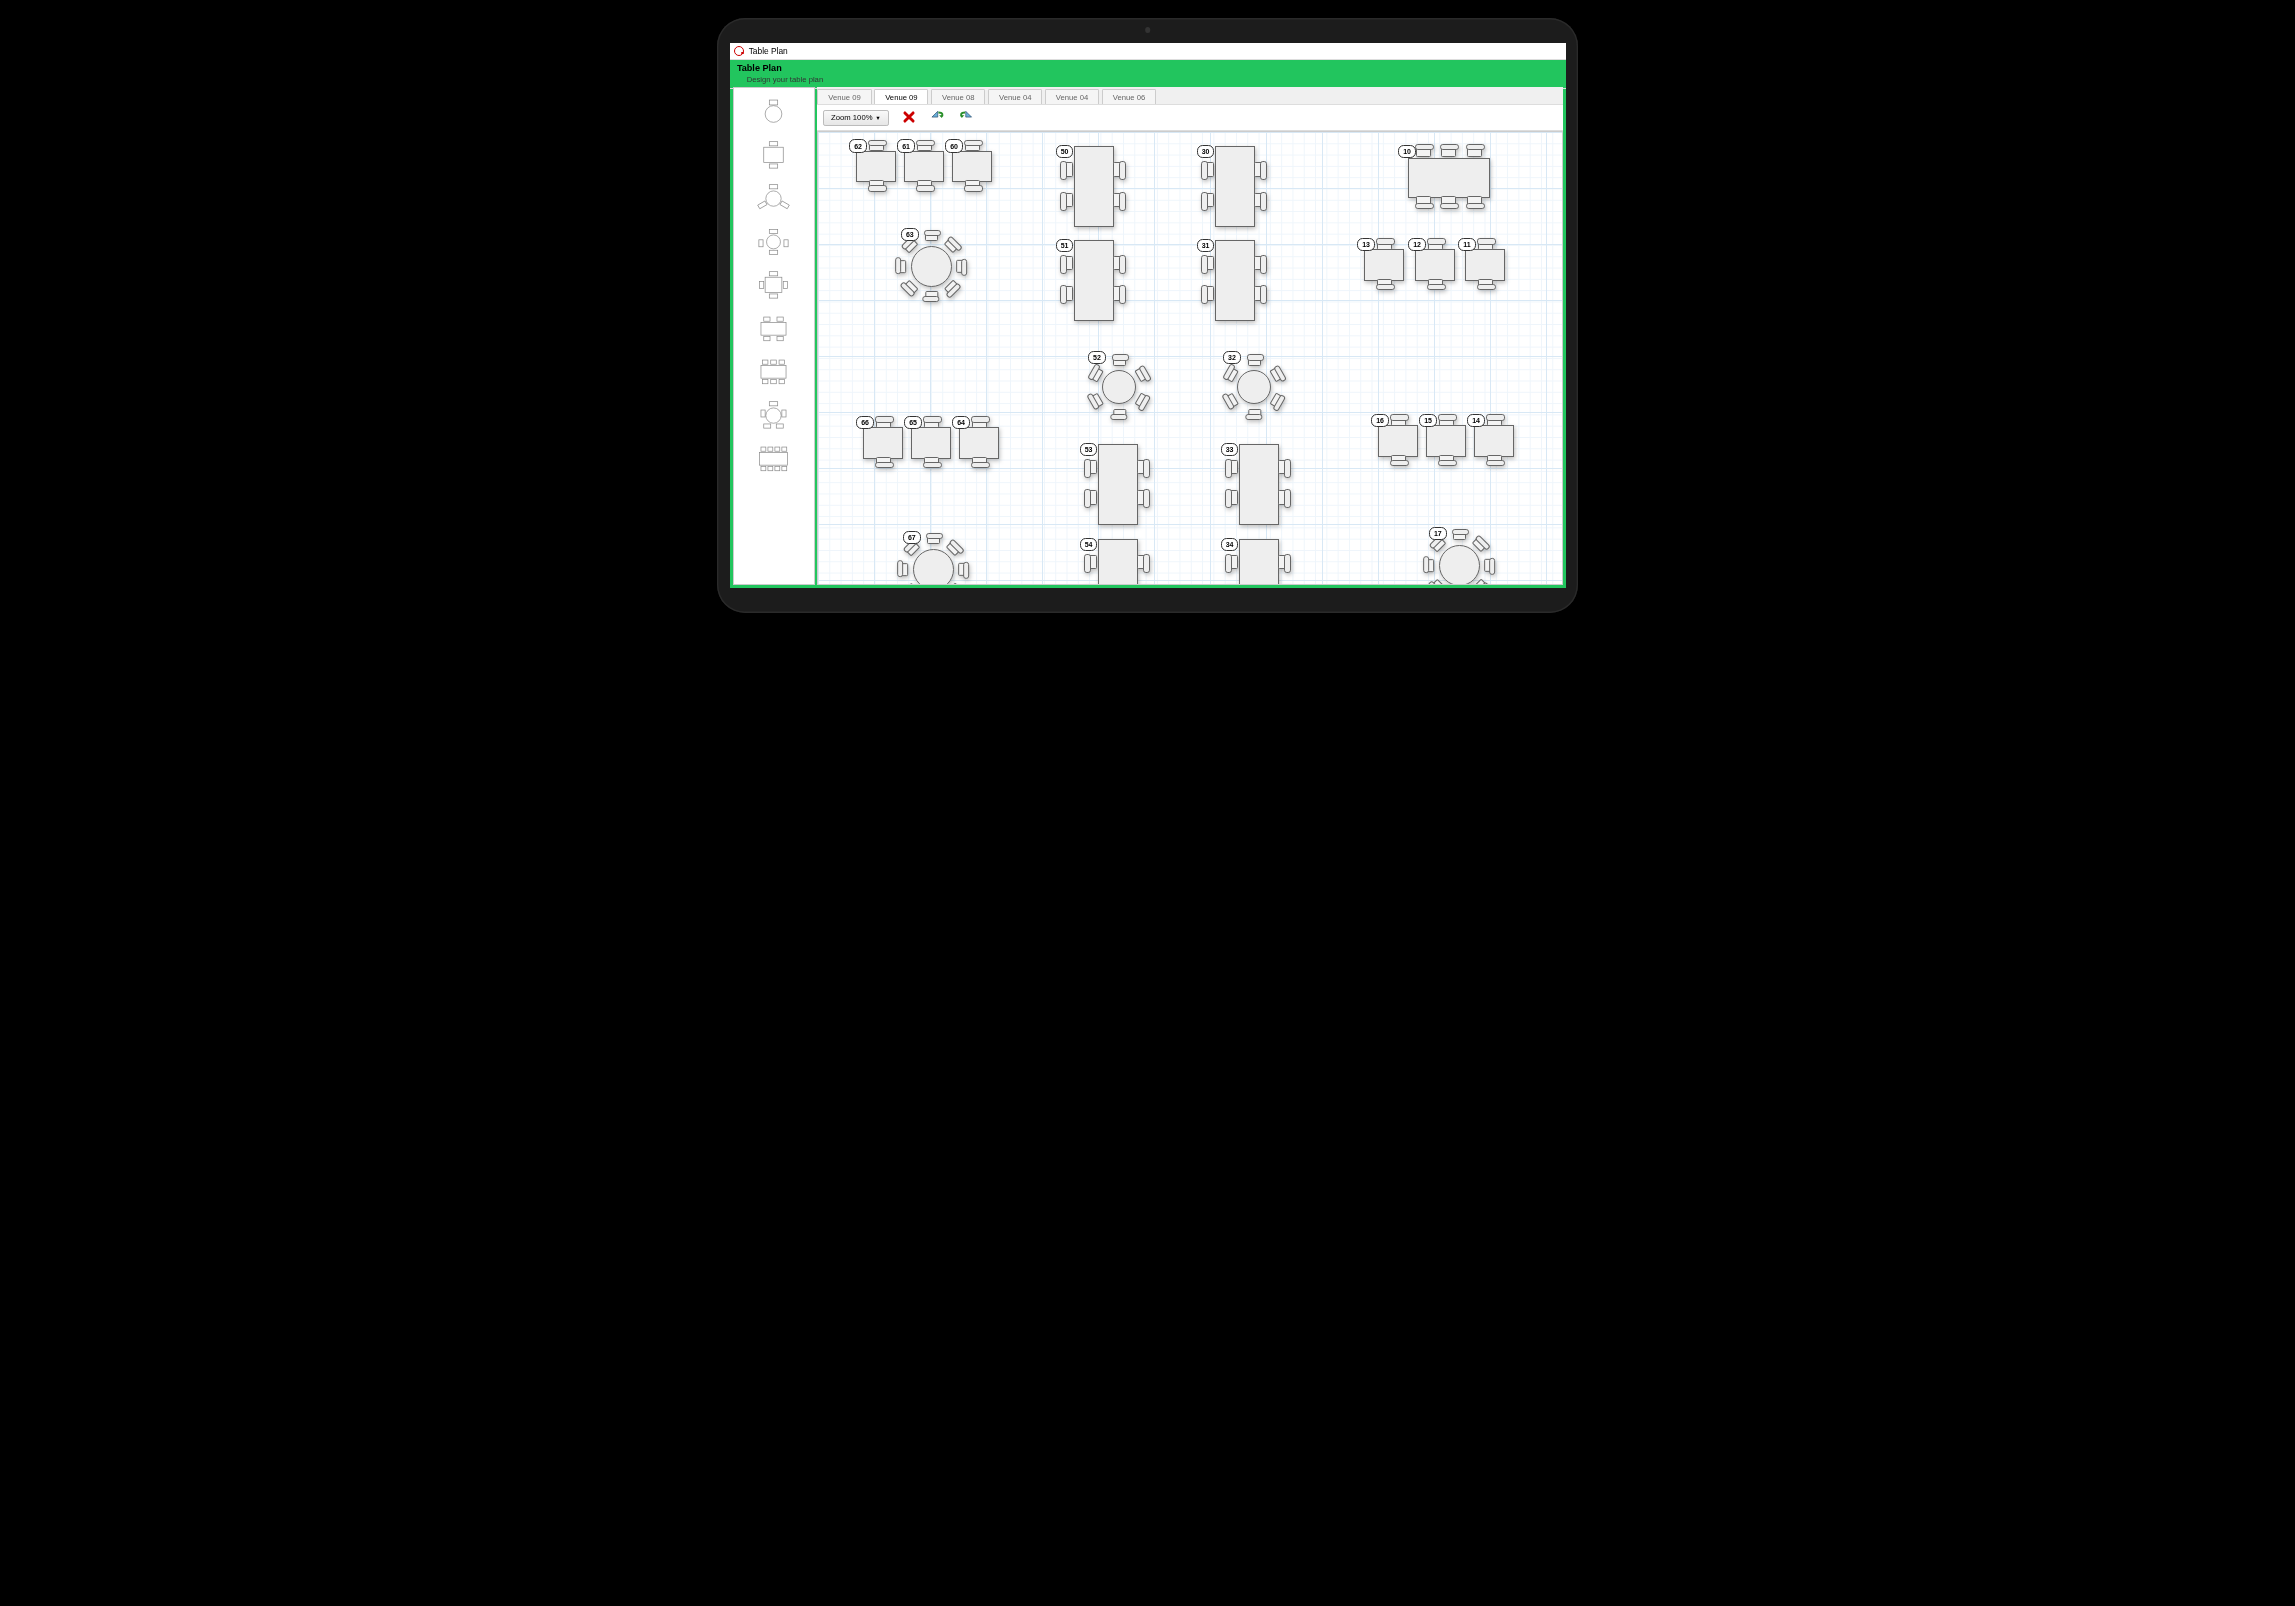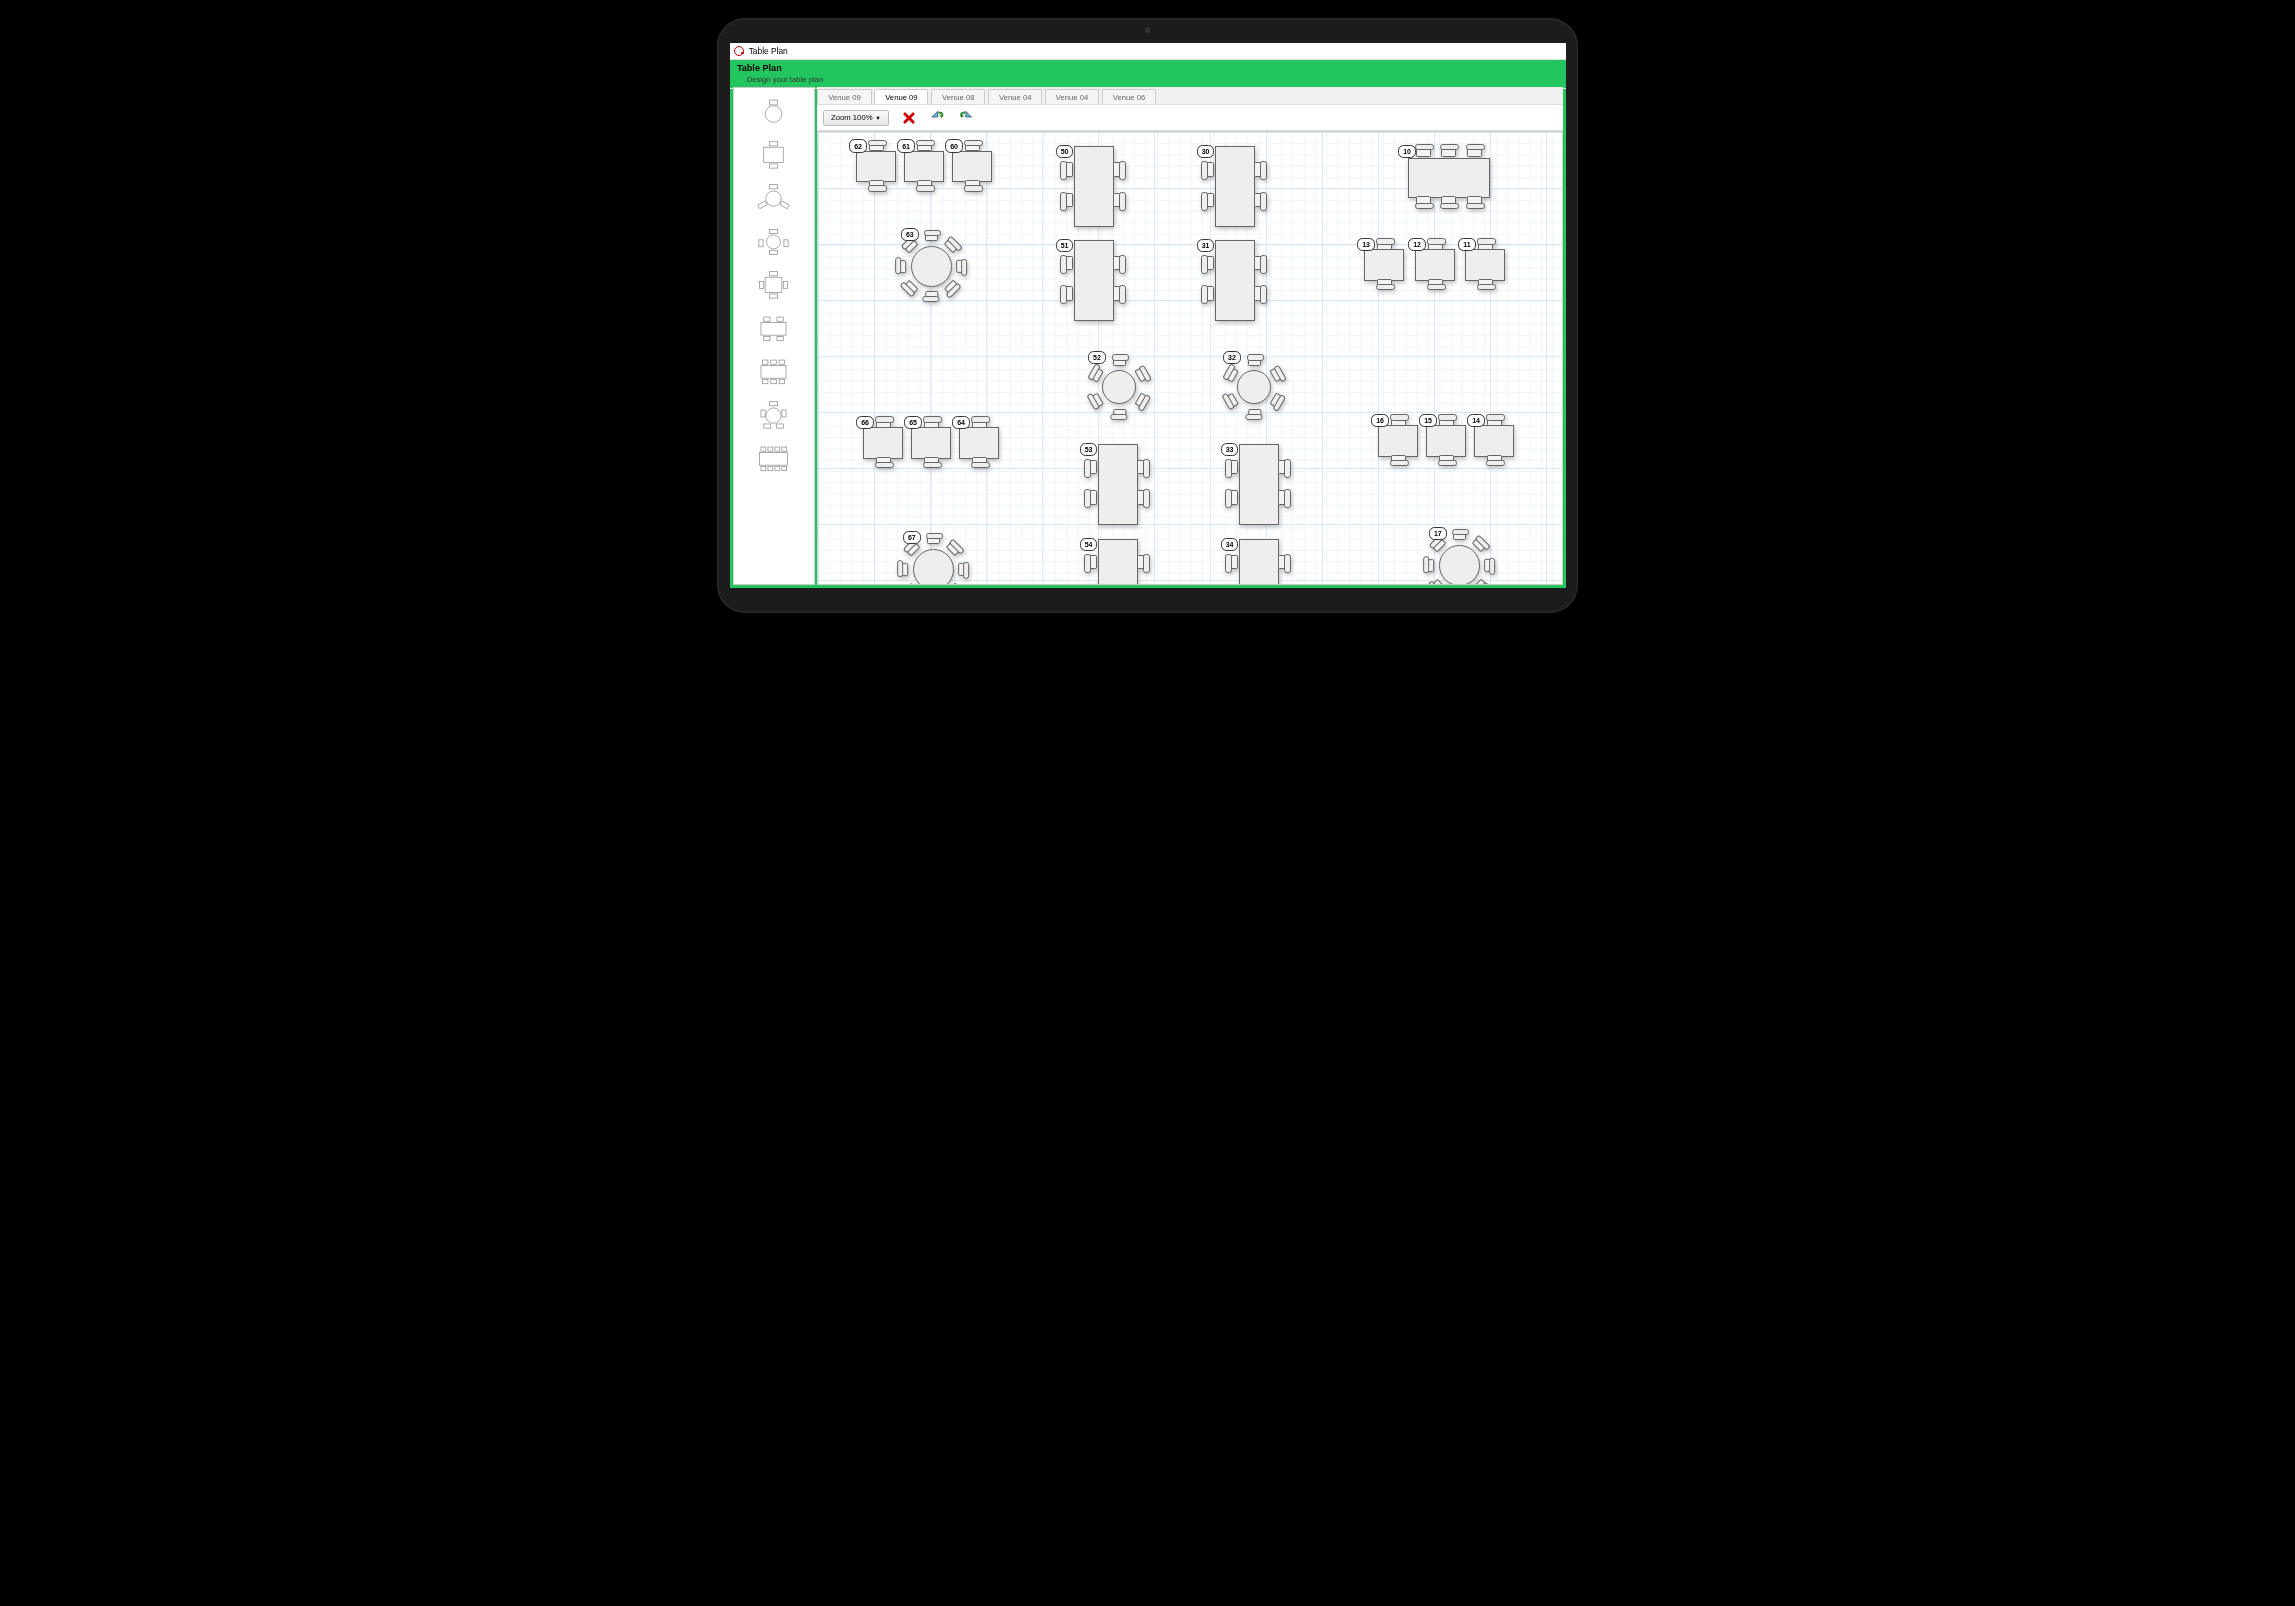--- a/index.html
+++ b/index.html
@@ -14,21 +14,21 @@
 .header h1{margin:0;font-size:9.1px;font-weight:bold}
 .header .sub{margin:1.4px 0 0 9.8px;font-size:7.7px;color:#333}
 .workarea{position:absolute;left:0;top:42px;right:0;bottom:0;display:flex}
 .sidebar{width:80px;border:0.7px solid #ccc;margin:2.8px;padding:4.2px 0;display:flex;flex-direction:column;align-items:center;gap:8.4px;background:#fff;overflow:hidden}
 .palette-item{width:39px;height:35px;display:flex;align-items:center;justify-content:center;cursor:move}
 .palette-item svg{width:39px;height:35px}
 .main{flex:1;margin:2.8px 2.8px 2.8px 0;display:flex;flex-direction:column;overflow:hidden}
 .tabs{display:flex;gap:2.8px;padding:1.4px 0 0;background-color:#f0f0f0;border-bottom:0.7px solid #ddd}
 .tab{padding:2.8px 9.8px;font-size:7.7px;background:#fff;border:0.7px solid #ccc;border-bottom:none;cursor:pointer;border-radius:1.4px 1.4px 0 0}
 .tab.inactive{background:#f5f5f5;color:#666}
-.toolbar{display:flex;align-items:center;gap:12.7px;padding:4.2px 5.6px;border-bottom:0.7px solid #ddd;background:#fff}
+.toolbar{display:flex;gap:12.7px;padding:4.2px 5.6px;border-bottom:0.7px solid #ddd;background:#fff}
 .zoom{padding:2.8px 7px;background:linear-gradient(#f9f9f9,#e6e6e6);border:0.7px solid #bbb;border-radius:2.1px;font-size:7.7px;cursor:pointer}
 .zoom::after{content:"▼";font-size:5.6px;margin-left:2.8px}
 .tbicon{width:15.5px;height:15.5px;cursor:pointer;display:flex;align-items:center;justify-content:center}
 .canvas{flex:1;position:relative;overflow:hidden;border:0.7px solid #ccc;
  background-color:#fff;
  background-image:linear-gradient(#d8e8f5 0.7px,transparent 0.7px),linear-gradient(90deg,#d8e8f5 0.7px,transparent 0.7px),linear-gradient(#eef5fb 0.7px,transparent 0.7px),linear-gradient(90deg,#eef5fb 0.7px,transparent 0.7px);
  background-size:56px 56px,56px 56px,11.3px 11.3px,11.3px 11.3px}
 .tbl{position:absolute}
 .lbl{position:absolute;width:15.5px;height:11.3px;background:#fff;border:0.7px solid #333;border-radius:5.6px;font-size:7px;font-weight:bold;display:flex;align-items:center;justify-content:center;z-index:5}
 

